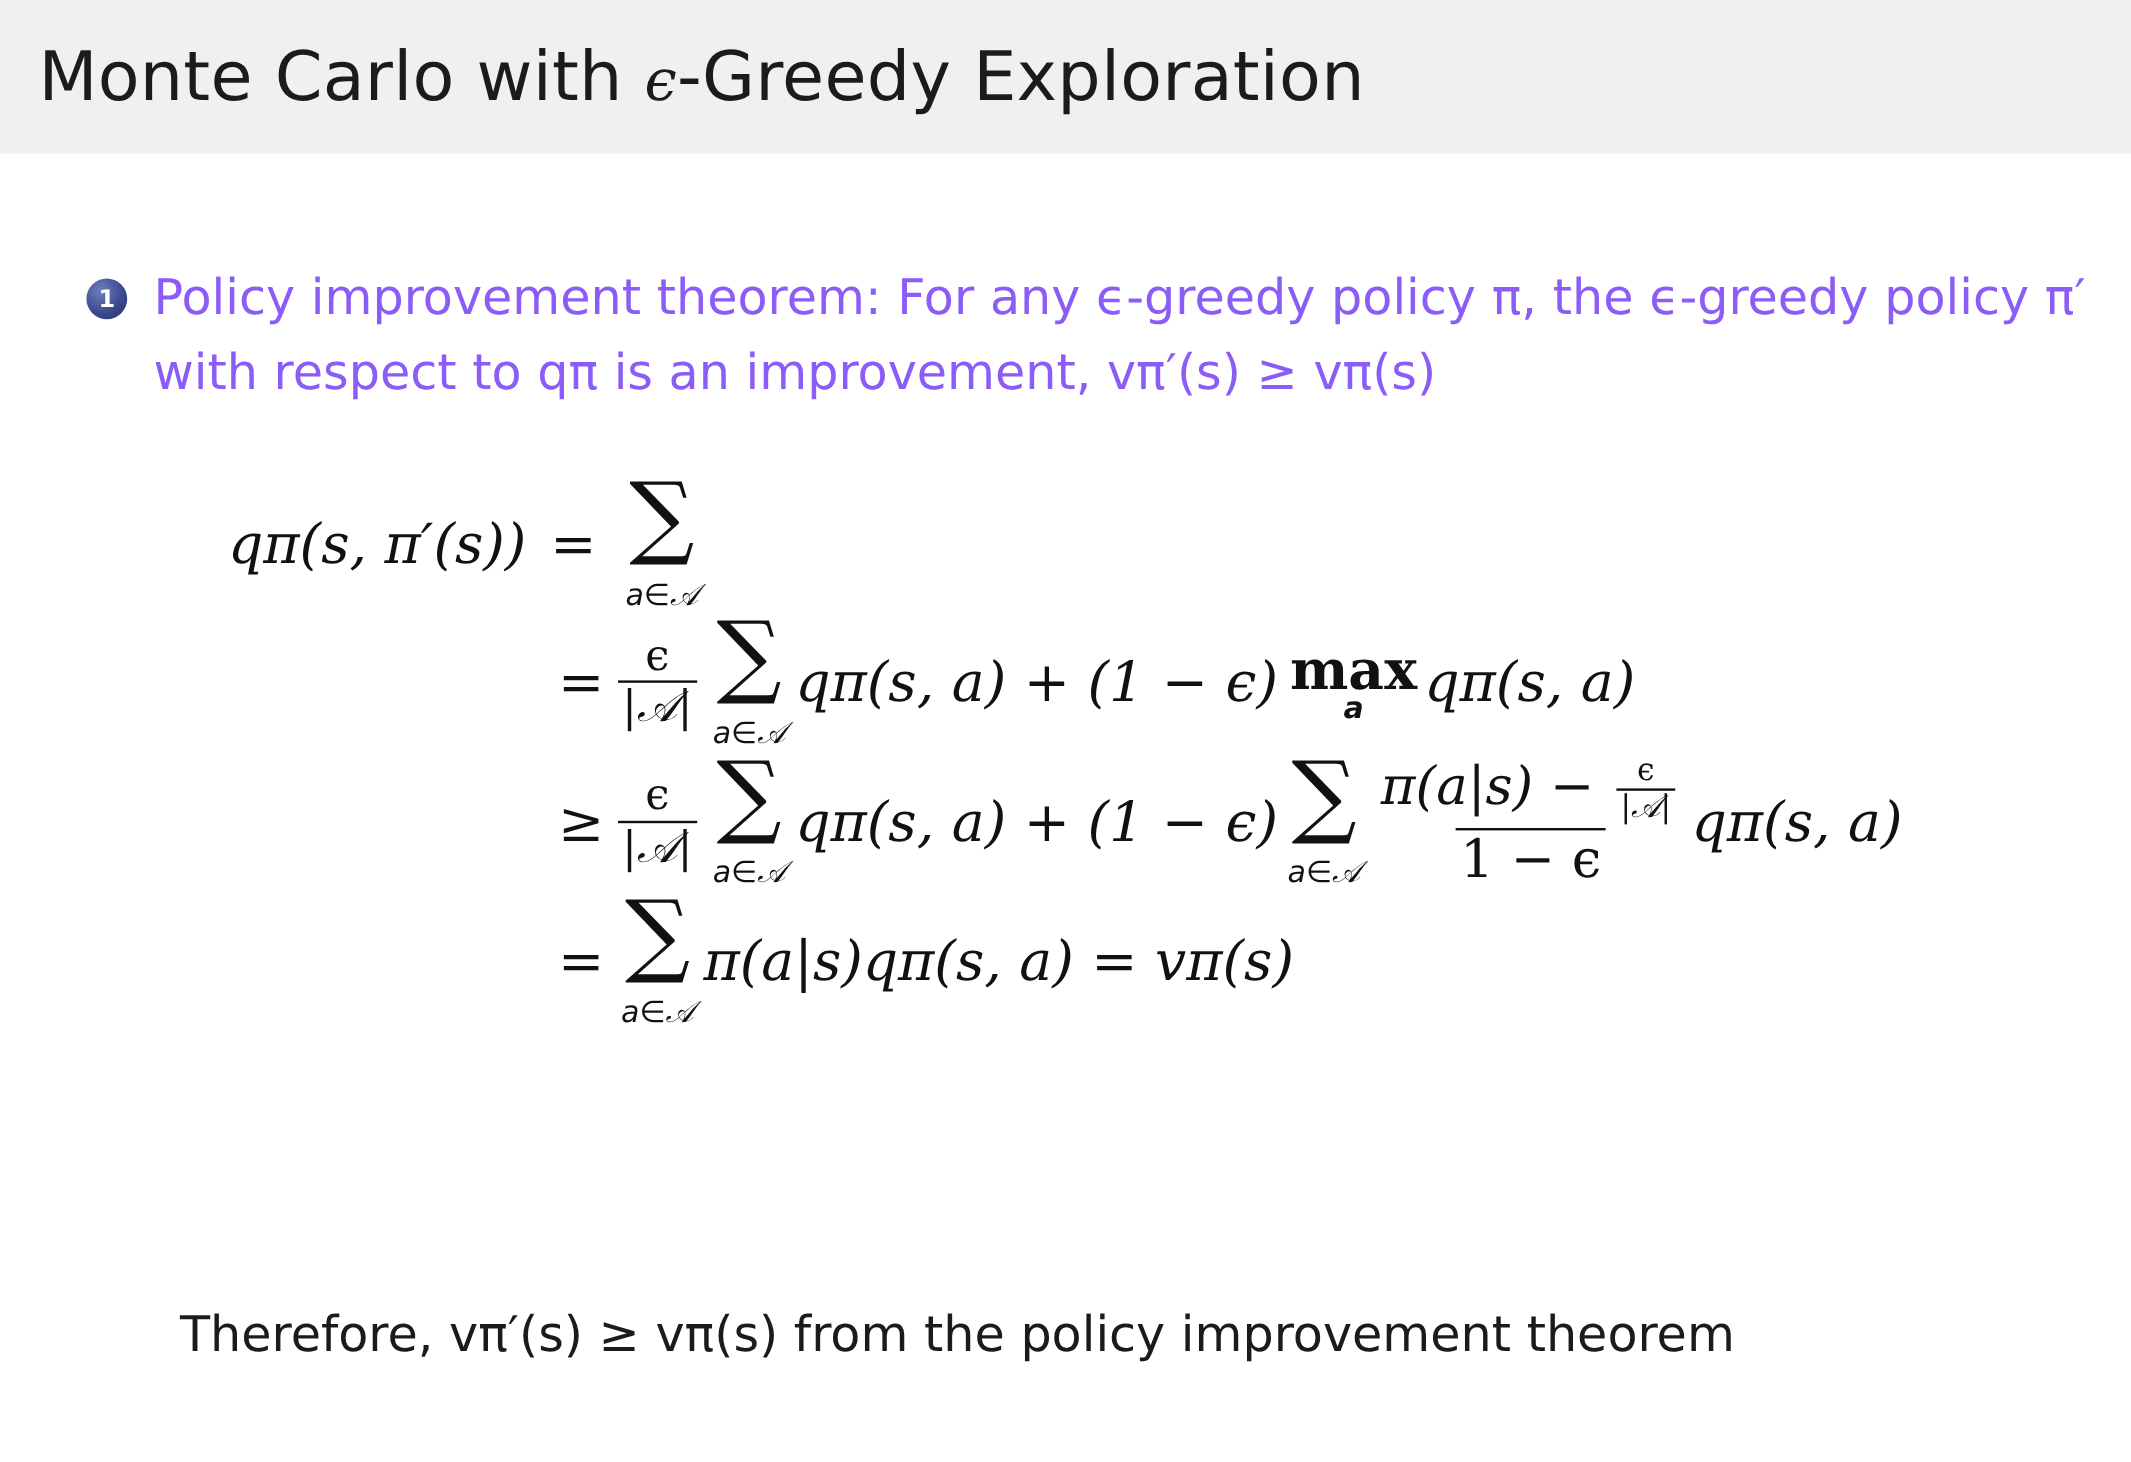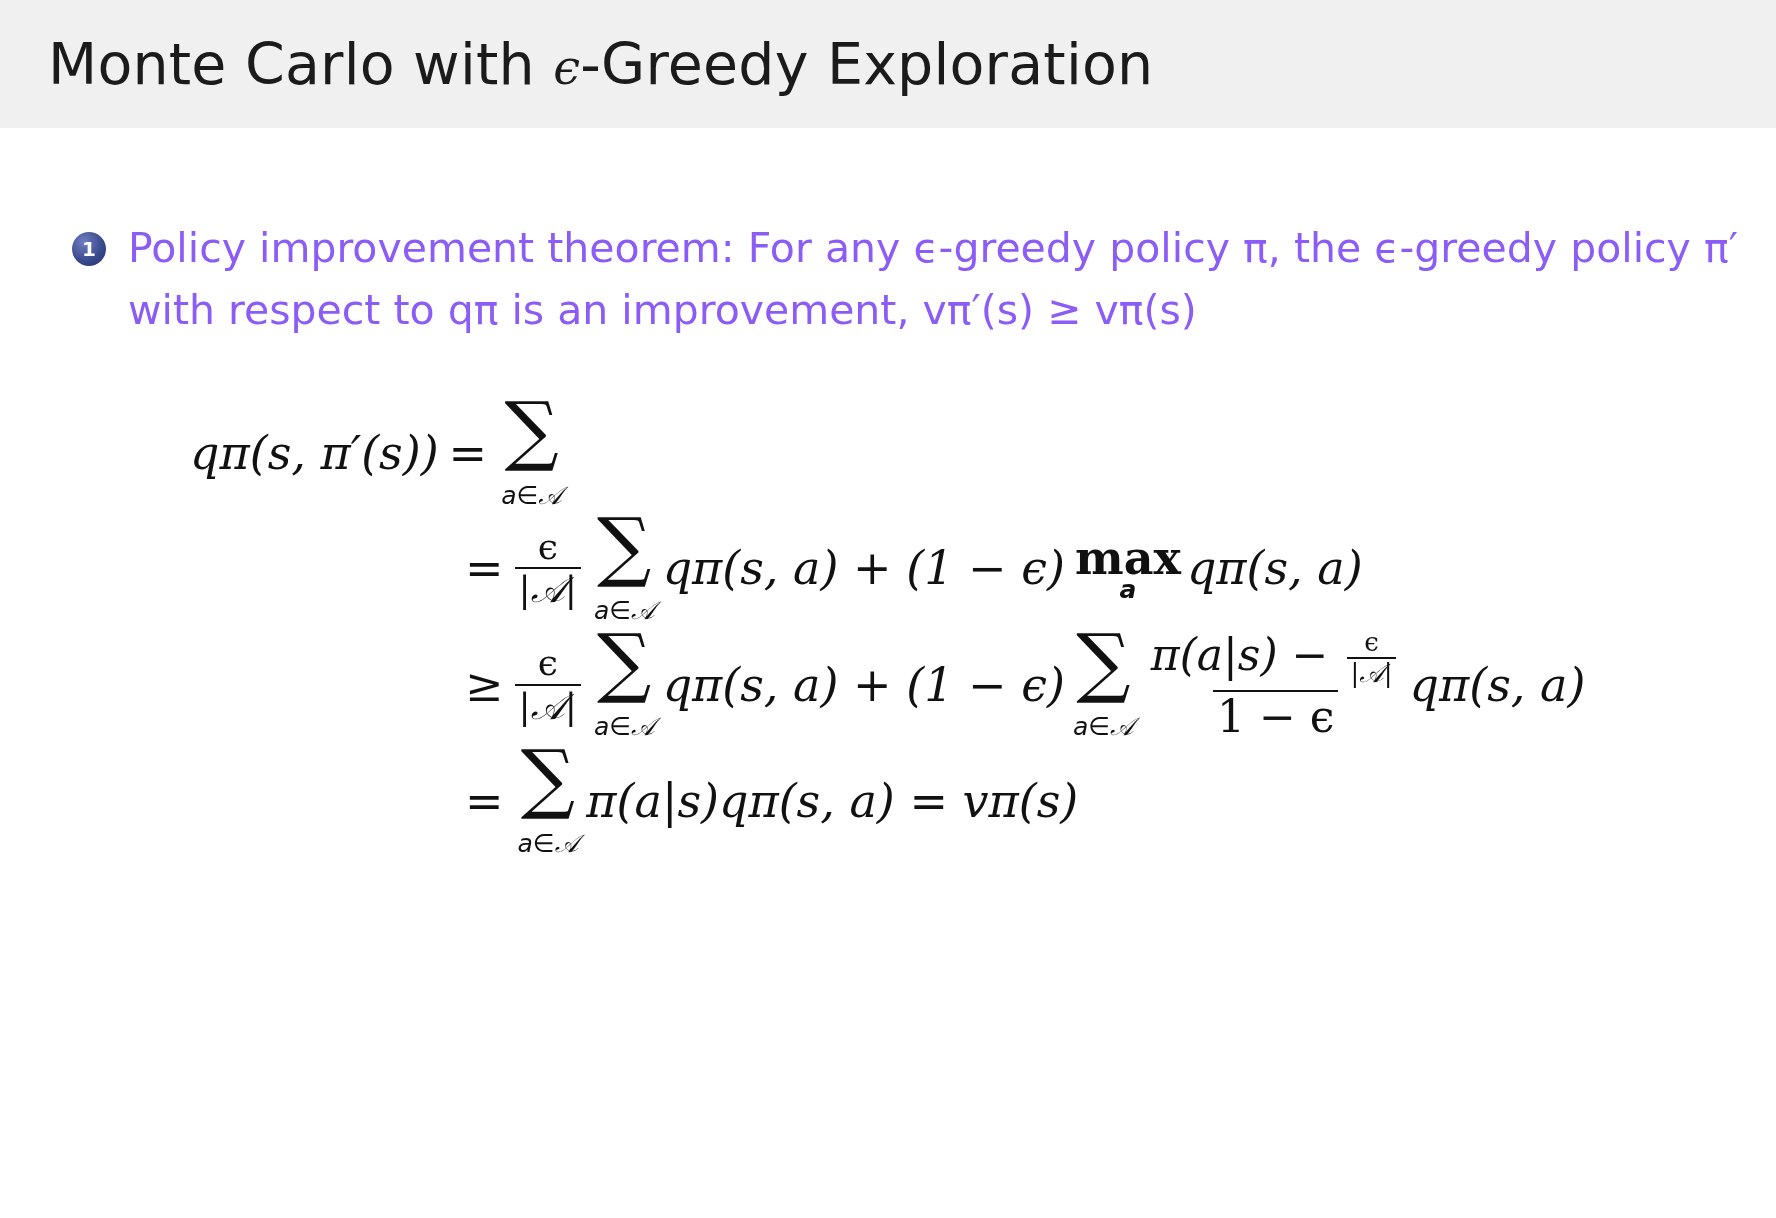--- a/index.html
+++ b/index.html
@@ -26,21 +26,21 @@
     width: 1776px;
     height: 128px;
     background: #f0f0f0;
     display: flex;
     align-items: center;
   }
   .title-text {
     font-size: 57px;
     font-weight: 400;
     color: #1b1b1b;
-    padding-left: 48px;
+    padding-left: 32px;
     letter-spacing: 0.2px;
     font-family: "DejaVu Sans", sans-serif;
     text-align: center;
   }
   .title-text .sym {
     font-family: "DejaVu Serif", serif;
     font-style: italic;
     font-size: 48px;
   }
   .body-area {
@@ -91,21 +91,21 @@
     left: 190px;
     width: 1560px;
     font-family: "DejaVu Serif", serif;
     color: #111111;
   }
   .eqline {
     display: flex;
     align-items: center;
     margin-bottom: 6px;
   }
-  .eq1 { margin-left: 0px; }
+  .eq1 { margin-left: 0px; gap: 10px; }
   .eq2 { margin-left: 265px; }
   .eq3 { margin-left: 265px; }
   .eq4 { margin-left: 265px; }
 
   .lhs {
     font-size: 46px;
     font-style: italic;
     white-space: nowrap;
   }
   .rel {
@@ -268,15 +268,16 @@
         <span class="rel">=</span>
         <span class="bigsum">
           <span class="sigma">∑</span>
           <span class="lim">a∈𝒜</span>
         </span>
         <span class="term">π(a|s)qπ(s, a) = vπ(s)</span>
       </div>
 
     </div>
 
+    <div class="footer-note">Therefore, vπ′(s) ≥ vπ(s) from the policy improvement theorem</div>
 
   </div>
 </div>
 
 </body></html>

